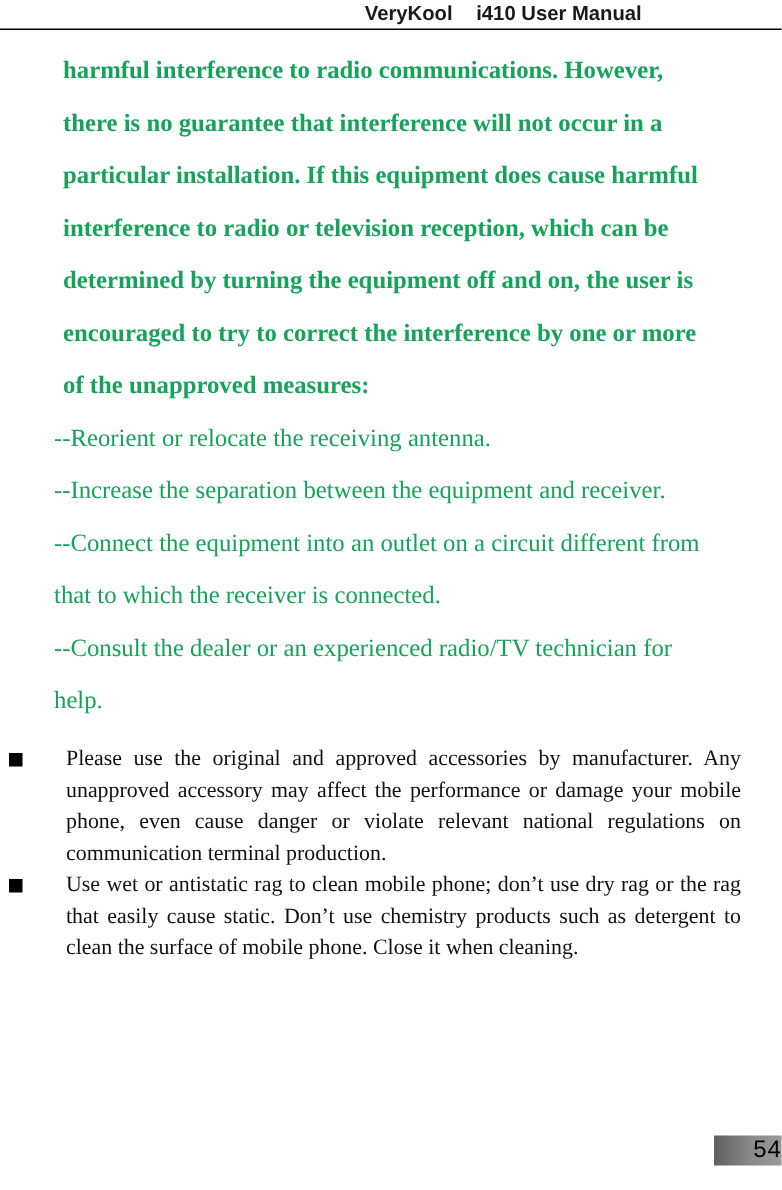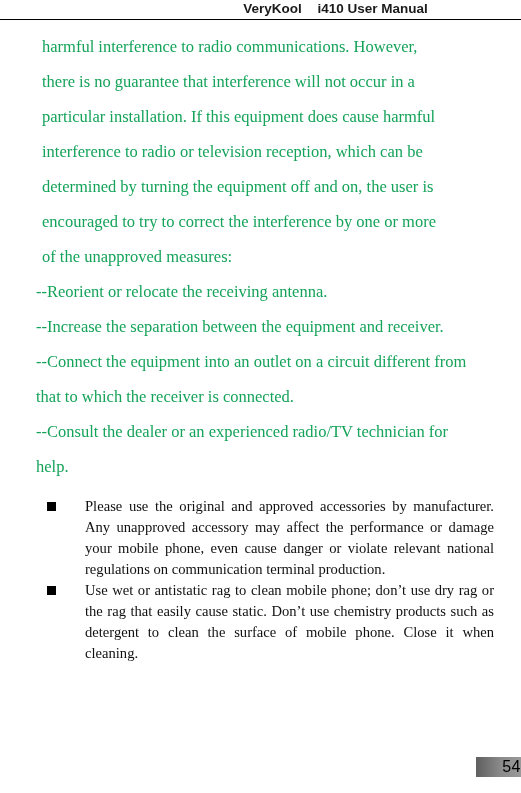--- a/index.html
+++ b/index.html
@@ -64,41 +64,41 @@
 
   .green-block {
     color: #15a35a;
     font-size: 16.5px;
     line-height: 35px;
   }
   .green-indent {
     padding-left: 42px;
     padding-right: 22px;
     padding-top: 8px;
+    font-weight: bold;
   }
   .green-indent .line {
     white-space: nowrap;
   }
 
   .green-flush {
     padding-left: 0px;
     padding-right: 10px;
     margin-left: 36px;
   }
   .green-flush .line {
     white-space: nowrap;
   }
 
   
   #notice-list {
     margin-top: 12px;
     color: #101010;
     font-size: 14.6px;
     line-height: 21px;
-    padding-left: 41px;
   }
   .notice-item {
     position: relative;
     padding-left: 44px;
     padding-right: 27px;
     text-align: justify;
     text-justify: inter-word;
   }
   .notice-item .bullet {
     position: absolute;

